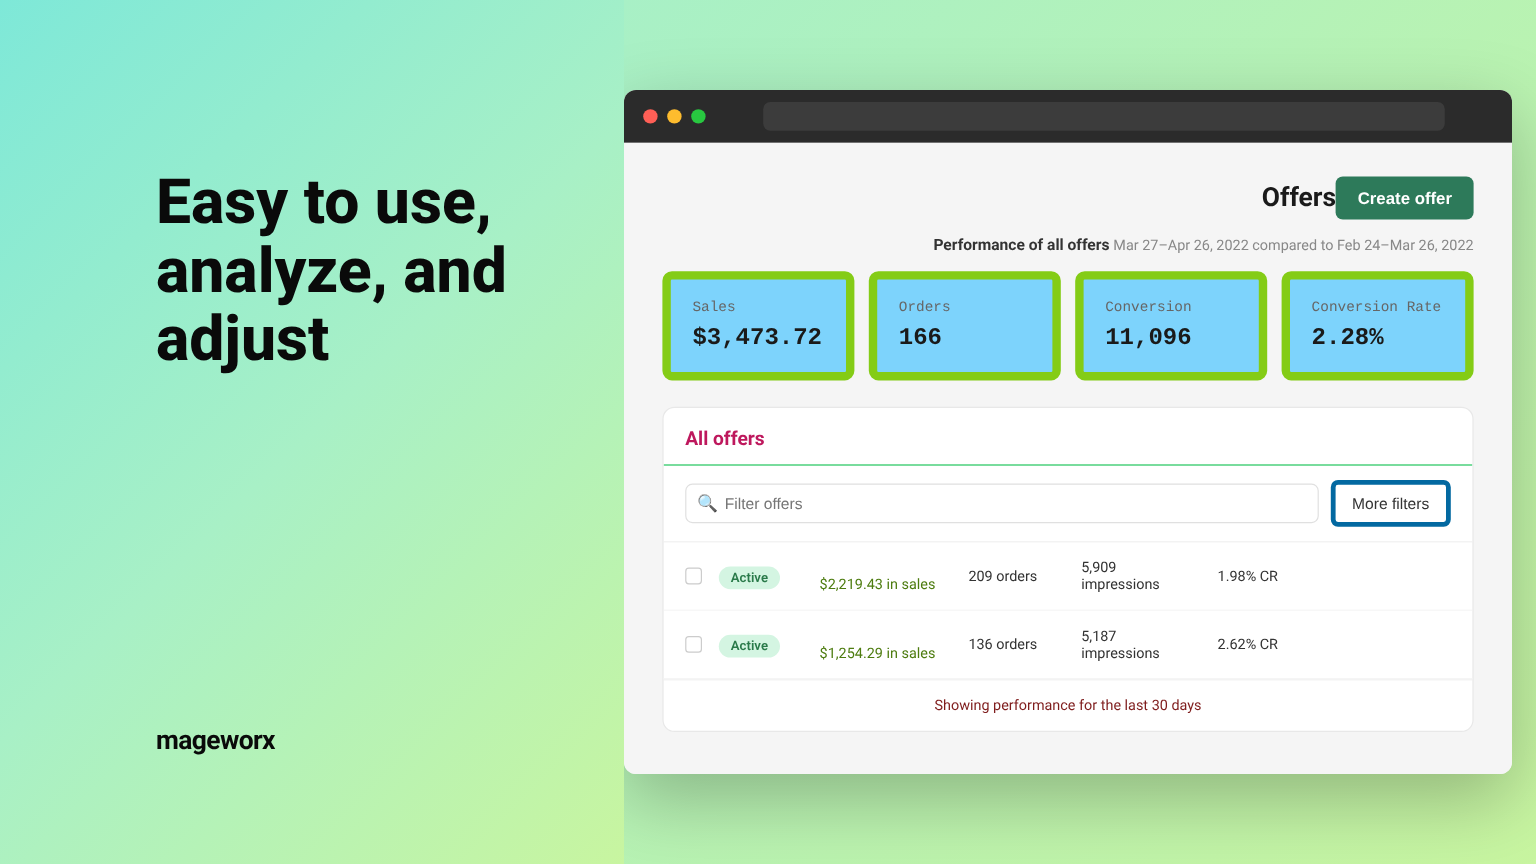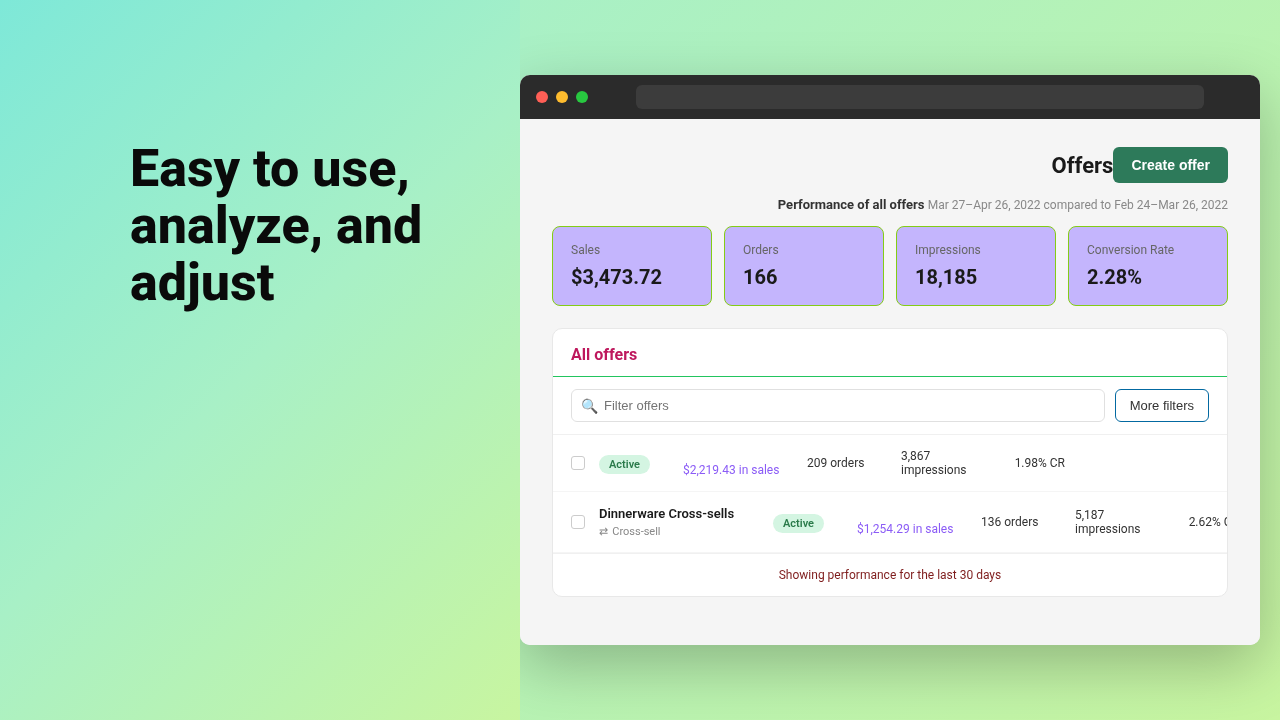--- a/index.html
+++ b/index.html
@@ -124,24 +124,25 @@
     }
 
     
     .stats-grid {
       display: grid;
       grid-template-columns: repeat(4, 1fr);
       gap: 12px;
       margin-bottom: 22px;
     }
     .stat-card {
-      background: #c4b5fd;
+      background: #7dd3fc;
       border-radius: 8px;
       padding: 16px 18px;
-      border: 1px solid #84cc16;
+      border: 7px solid #84cc16;
+      font-family: Liberation Mono, monospace;
     }
     .stat-label {
       font-size: 12px;
       color: #666;
       margin-bottom: 8px;
     }
     .stat-value {
       font-size: 20px;
       font-weight: 700;
       color: #1a1a1a;
@@ -187,21 +188,21 @@
       padding: 8px 12px 8px 32px;
       border: 1px solid #e0e0e0;
       border-radius: 6px;
       font-size: 13px;
       color: #666;
       background: white;
       outline: none;
     }
     .more-filters-btn {
       padding: 8px 14px;
-      border: 1px solid #0369a1;
+      border: 4px solid #0369a1;
       border-radius: 6px;
       background: white;
       font-size: 13px;
       color: #333;
       cursor: pointer;
       white-space: nowrap;
     }
 
     
     .table-controls {
@@ -281,21 +282,21 @@
       padding: 3px 10px;
       border-radius: 12px;
       font-size: 11px;
       font-weight: 600;
       background: #d4f5e2;
       color: #2a7a4a;
     }
     .offer-sales {
       flex: 0 0 110px;
       font-size: 12px;
-      color: #8b5cf6;
+      color: #4d7c0f;
       margin-top: 13px;
     }
     .offer-orders {
       flex: 0 0 80px;
       font-size: 12px;
       color: #333;
     }
     .offer-impressions {
       flex: 0 0 90px;
       font-size: 12px;
@@ -317,20 +318,21 @@
       border-top: 1px solid #f0f0f0;
     }
   </style>
 </head>
 <body>
 
 <div class="left-panel">
   <div>
     <h1 class="hero-text">Easy to use, analyze, and adjust</h1>
   </div>
+  <div class="brand-logo">mageworx</div>
 </div>
 
 <div class="right-panel">
   <div class="browser-window">
 
     <div class="browser-chrome">
       <div class="traffic-light tl-red"></div>
       <div class="traffic-light tl-yellow"></div>
       <div class="traffic-light tl-green"></div>
       <div class="url-bar"></div>
@@ -351,22 +353,22 @@
       <div class="stats-grid">
         <div class="stat-card">
           <div class="stat-label">Sales</div>
           <div class="stat-value">$3,473.72</div>
         </div>
         <div class="stat-card">
           <div class="stat-label">Orders</div>
           <div class="stat-value">166</div>
         </div>
         <div class="stat-card">
-          <div class="stat-label">Impressions</div>
-          <div class="stat-value">18,185</div>
+          <div class="stat-label">Conversion</div>
+          <div class="stat-value">11,096</div>
         </div>
         <div class="stat-card">
           <div class="stat-label">Conversion Rate</div>
           <div class="stat-value">2.28%</div>
         </div>
       </div>
 
       <div class="all-offers-section">
         <div class="all-offers-header">All offers</div>
 
@@ -379,33 +381,26 @@
         </div>
 
 
         <div class="offer-row">
           <div class="offer-checkbox"></div>
           <div class="offer-status">
             <span class="status-badge">Active</span>
           </div>
           <div class="offer-sales">$2,219.43 in sales</div>
           <div class="offer-orders">209 orders</div>
-          <div class="offer-impressions">3,867 impressions</div>
+          <div class="offer-impressions">5,909 impressions</div>
           <div class="offer-cr">1.98% CR</div>
         </div>
 
         <div class="offer-row">
           <div class="offer-checkbox"></div>
-          <div class="offer-info">
-            <div class="offer-name">Dinnerware Cross-sells</div>
-            <div class="offer-type">
-              <span class="type-icon">⇄</span>
-              <span>Cross-sell</span>
-            </div>
-          </div>
           <div class="offer-status">
             <span class="status-badge">Active</span>
           </div>
           <div class="offer-sales">$1,254.29 in sales</div>
           <div class="offer-orders">136 orders</div>
           <div class="offer-impressions">5,187 impressions</div>
           <div class="offer-cr">2.62% CR</div>
         </div>
 
         <div class="offers-footer">Showing performance for the last 30 days</div>

